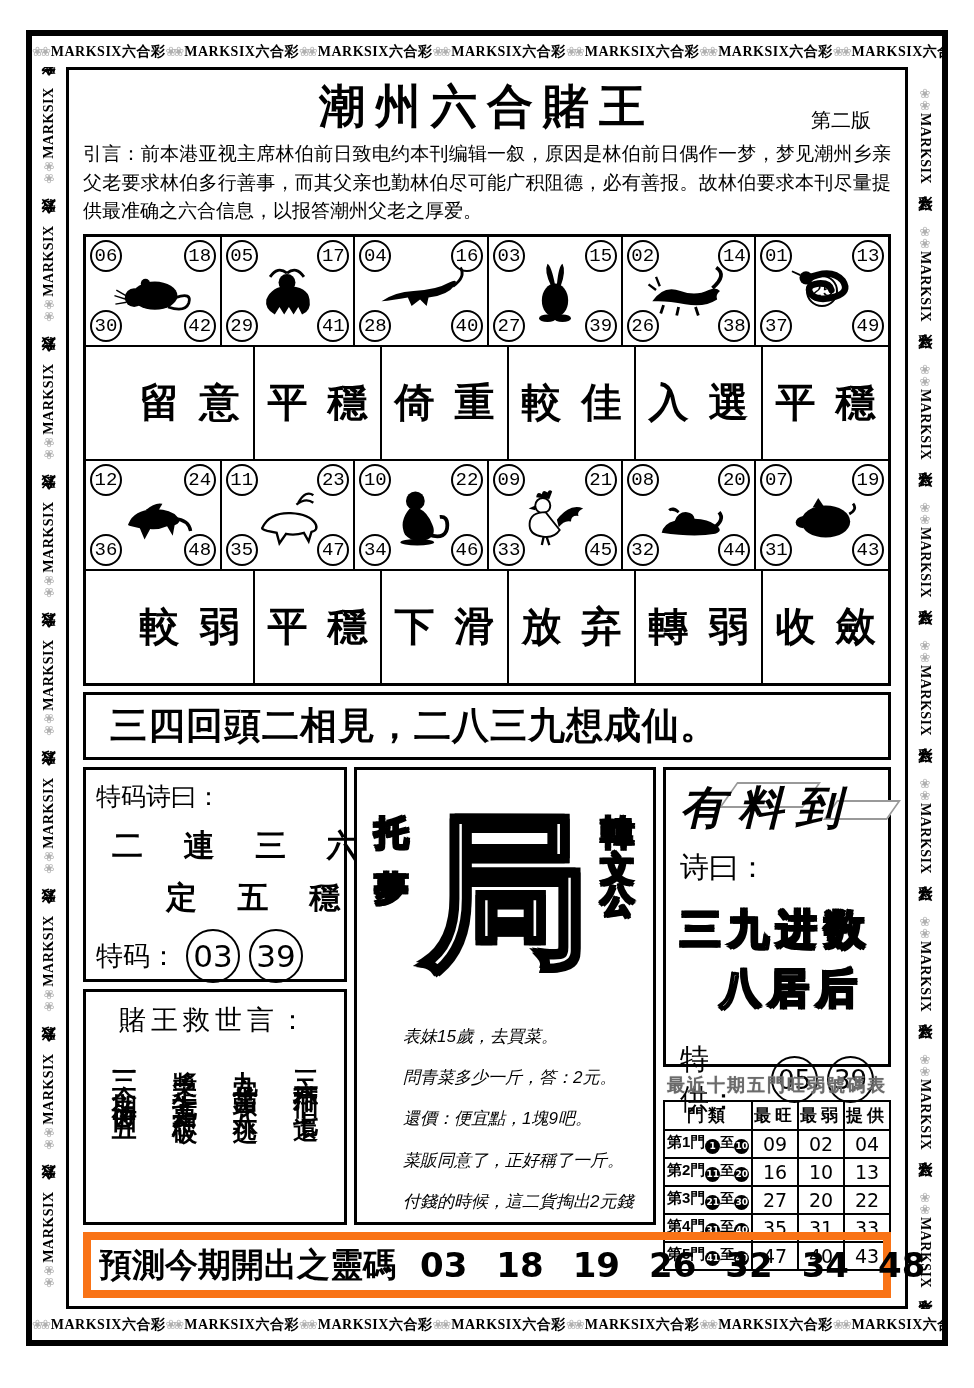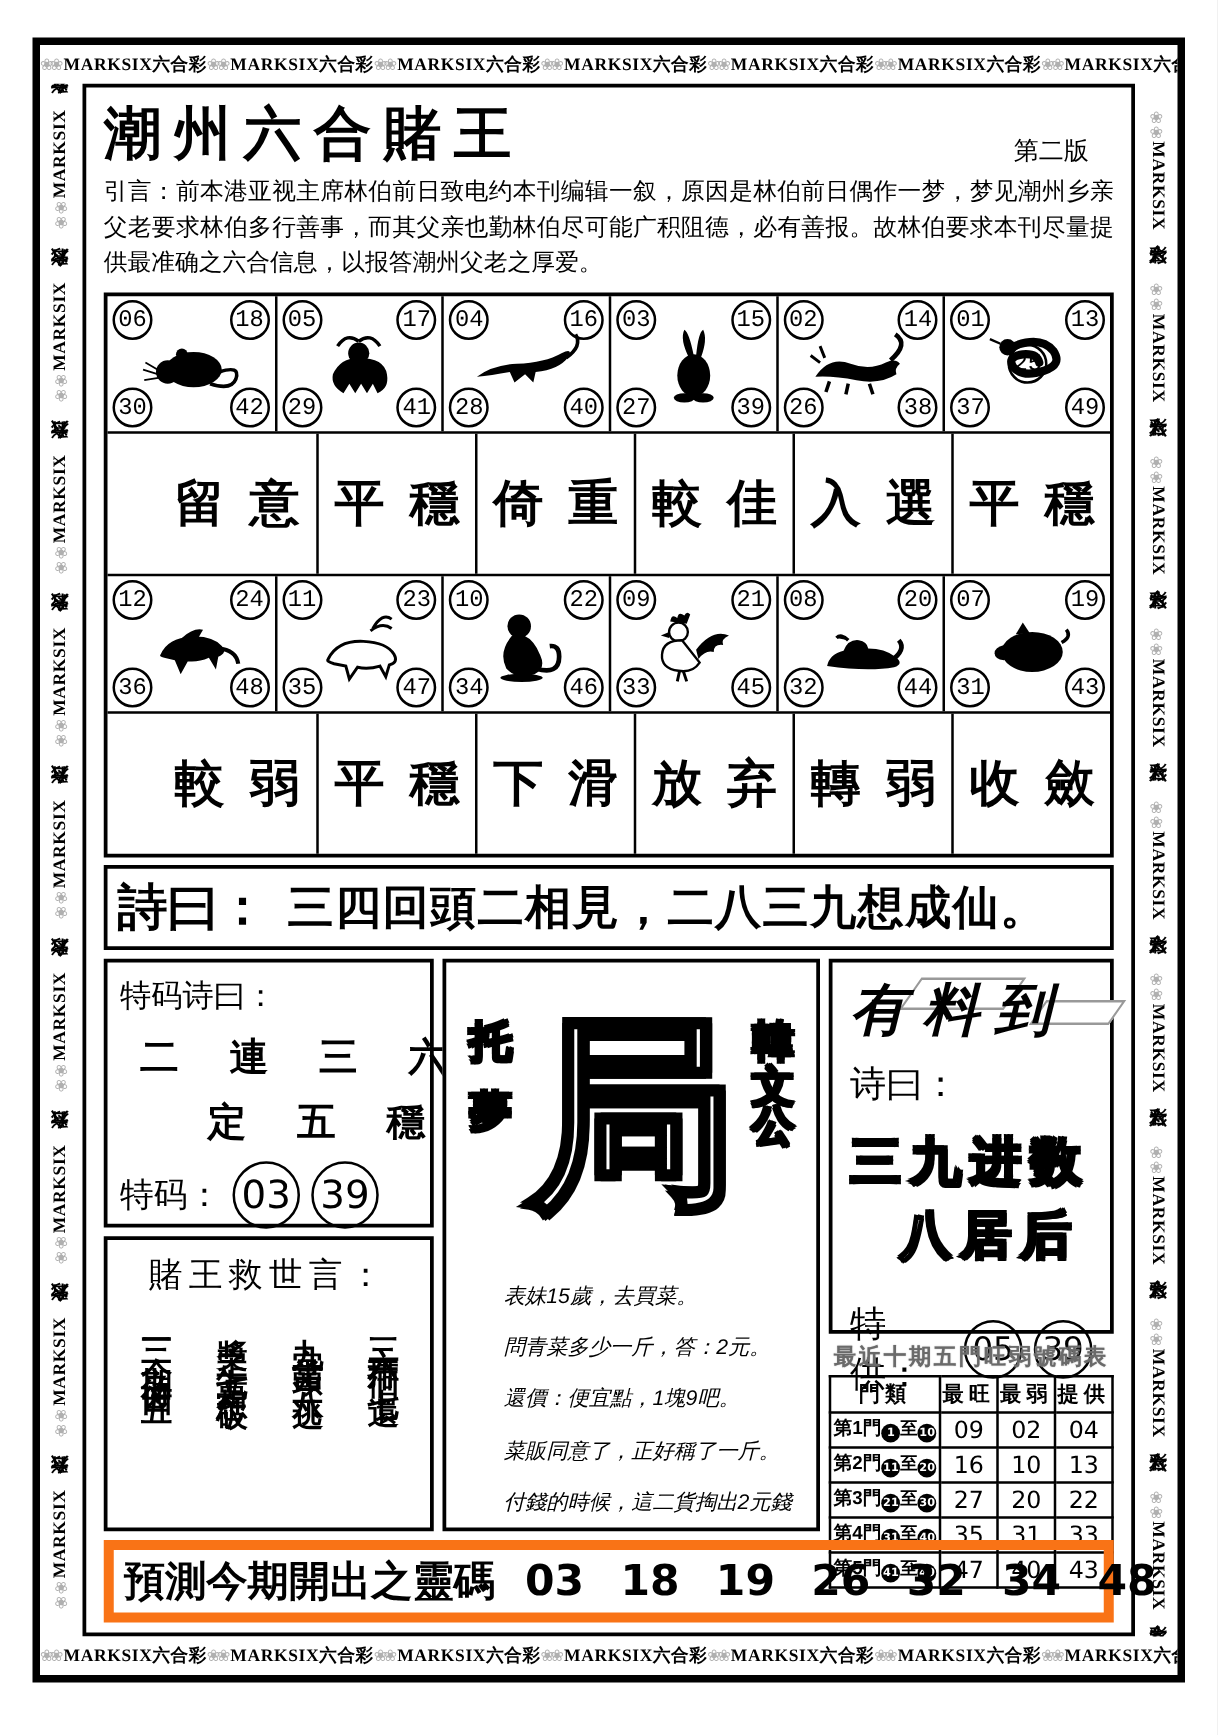--- a/index.html
+++ b/index.html
@@ -13,21 +13,21 @@
   .band-left{left:0;top:31px;bottom:31px;width:34px;flex-direction:column;justify-content:space-around;}
   .band-right{right:0;top:31px;bottom:31px;width:34px;flex-direction:column;justify-content:space-around;}
   .b-unit{display:flex;align-items:center;gap:3px;white-space:nowrap;}
   .band-left .b-unit{writing-mode:vertical-rl;transform:rotate(180deg);}
   .band-right .b-unit{writing-mode:vertical-rl;}
   .b-flower{color:#b0b0b0;font-size:13px;letter-spacing:-3px;}
   .b-text{font-family:"Liberation Serif",serif;font-weight:bold;font-size:14px;letter-spacing:0.5px;}
   
   .content{position:absolute;left:34px;top:31px;right:34px;bottom:31px;border:3px solid #000;
            background:#fff;padding:6px 14px 8px;display:flex;flex-direction:column;}
-  .hdr{position:relative;height:60px;flex:none;}
+  .hdr{position:relative;text-align:center;height:60px;flex:none;}
   .hdr-title{font-size:46px;font-weight:900;letter-spacing:10px;line-height:60px;}
   .hdr-edition{position:absolute;right:20px;bottom:2px;font-size:20px;font-family:"Liberation Serif",serif;}
   .intro{flex:none;font-family:"Liberation Serif",serif;font-size:19px;line-height:1.5;
          text-align:justify;margin:4px 0 8px;}
   
   .zgrid{flex:none;border:3px solid #000;display:flex;flex-direction:column;}
   .zrow{display:grid;grid-template-columns:repeat(6,1fr);}
   .zrow:not(:last-child){border-bottom:2px solid #000;}
   .zcell{position:relative;overflow:hidden;}
   .zcell + .zcell{border-left:2px solid #000;}
@@ -442,21 +442,20 @@
             <div class="zcell status-cell">
               <span>轉弱</span>
             </div>
             <div class="zcell status-cell">
               <span>收斂</span>
             </div>
           </div>
         </div>
 
       <div class="poem-banner">
-        <span class="poem-label">詩曰：</span>
         <span class="poem-text">三四回頭二相見，二八三九想成仙。</span>
       </div>
 
       <div class="bottom">
 
         <div class="col-left">
           <div class="box special-box">
             <div class="sp-title">特码诗曰：</div>
             <div class="sp-line1">二 連 三 六</div>
             <div class="sp-line2">定 五 穩</div>

